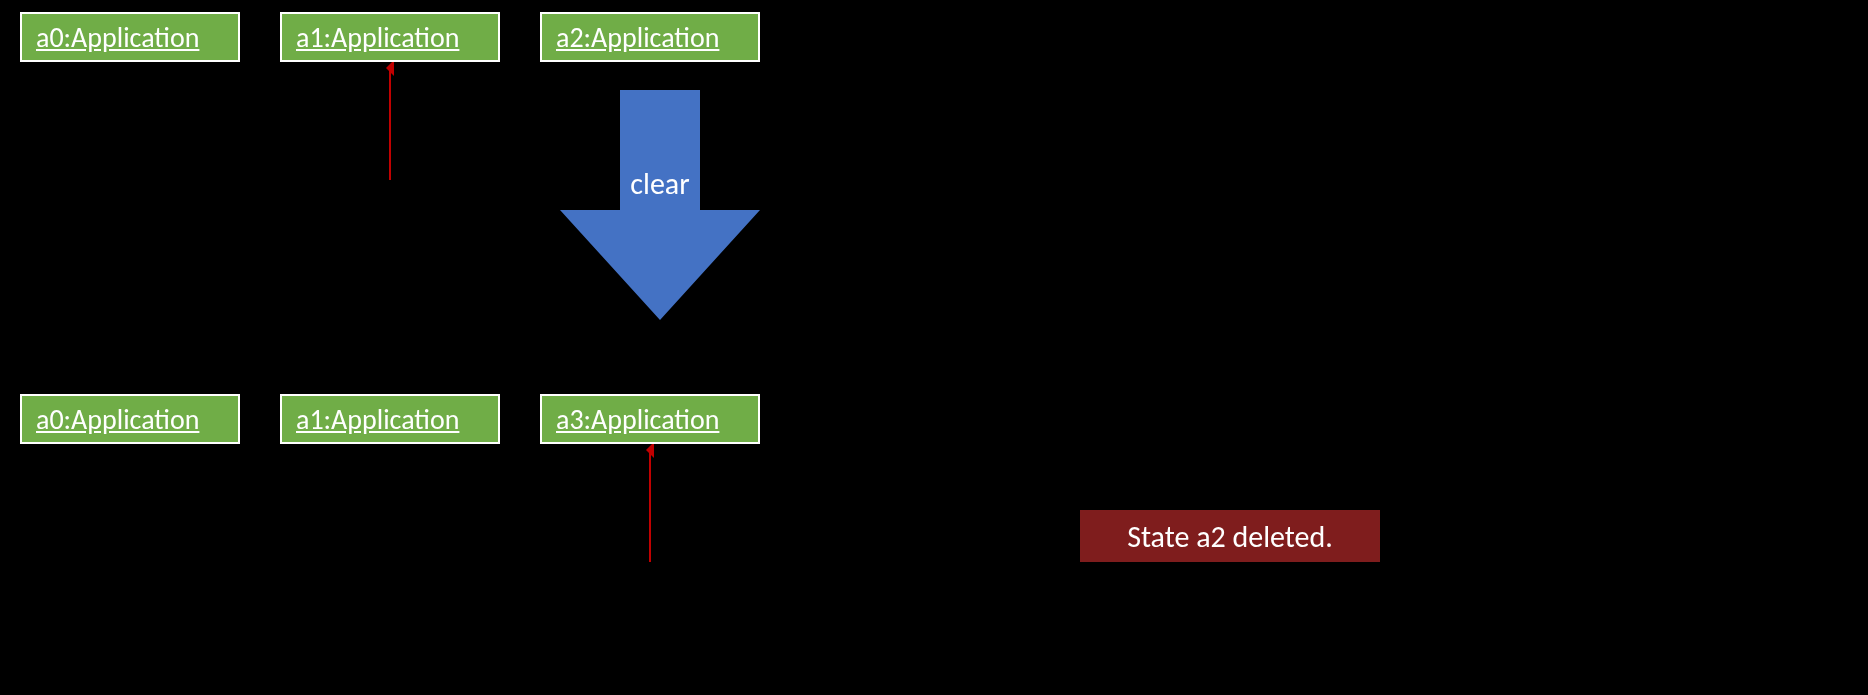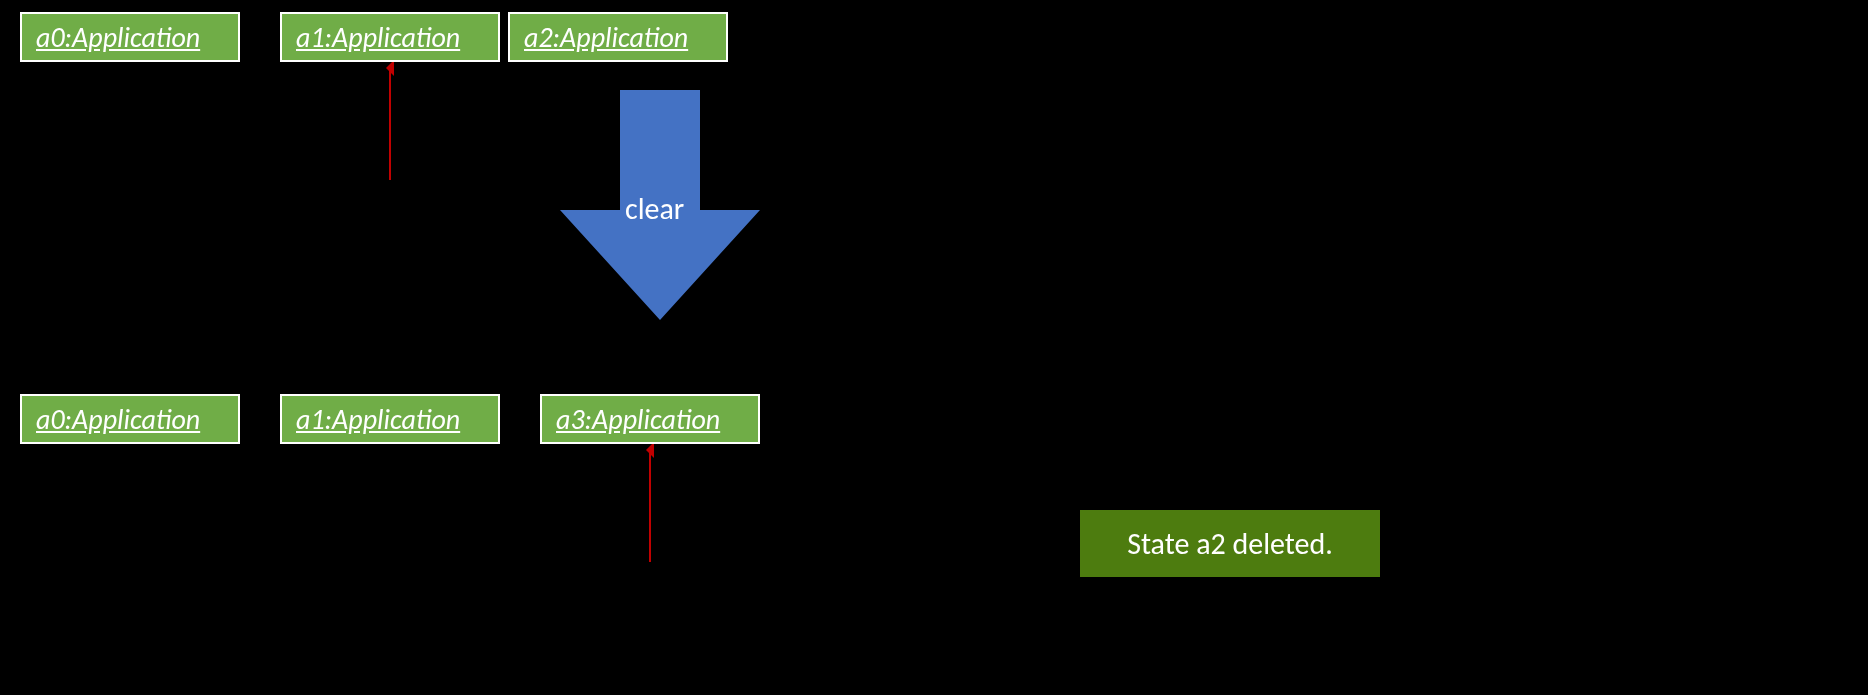--- a/index.html
+++ b/index.html
@@ -19,57 +19,55 @@
       background: #70AD47;
       border: 2px solid #FFFFFF;
       padding: 8px 14px;
       color: #FFFFFF;
       font-size: 28px;
       text-decoration: underline;
       width: 220px;
       height: 50px;
       display: flex;
       align-items: center;
-      font-style: italic;
     }
     .status-box {
       position: absolute;
-      background: #4d7c0f;
+      background: #7f1d1d;
       color: #FFFFFF;
       font-size: 30px;
       padding: 10px 30px;
-      height: 67px;
+      height: 52px;
       display: flex;
       align-items: center;
       justify-content: center;
     }
     .big-arrow {
       position: absolute;
     }
     .arrow-label {
       position: absolute;
       color: #FFFFFF;
       font-size: 30px;
-      text-align: left;
-      margin-top: 25px;
+      text-align: center;
     }
     .thin-arrow {
       position: absolute;
     }
   </style>
 </head>
 <body>
 
 <div class="app-box" style="left:20px; top:12px;">
   <span>a0:Application</span>
 </div>
 <div class="app-box" style="left:280px; top:12px;">
   <span>a1:Application</span>
 </div>
-<div class="app-box" style="left:508px; top:12px;">
+<div class="app-box" style="left:540px; top:12px;">
   <span>a2:Application</span>
 </div>
 
 <svg class="thin-arrow" style="left:382px; top:62px;" width="16" height="120">
   <defs>
     <marker id="arrowheadTop" markerWidth="8" markerHeight="8" refX="4" refY="2" orient="auto">
       <polygon points="0 4, 4 0, 8 4" fill="#C00000"></polygon>
     </marker>
   </defs>
   <line x1="8" y1="118" x2="8" y2="6" stroke="#C00000" stroke-width="2" marker-end="url(#arrowheadTop)"></line>

